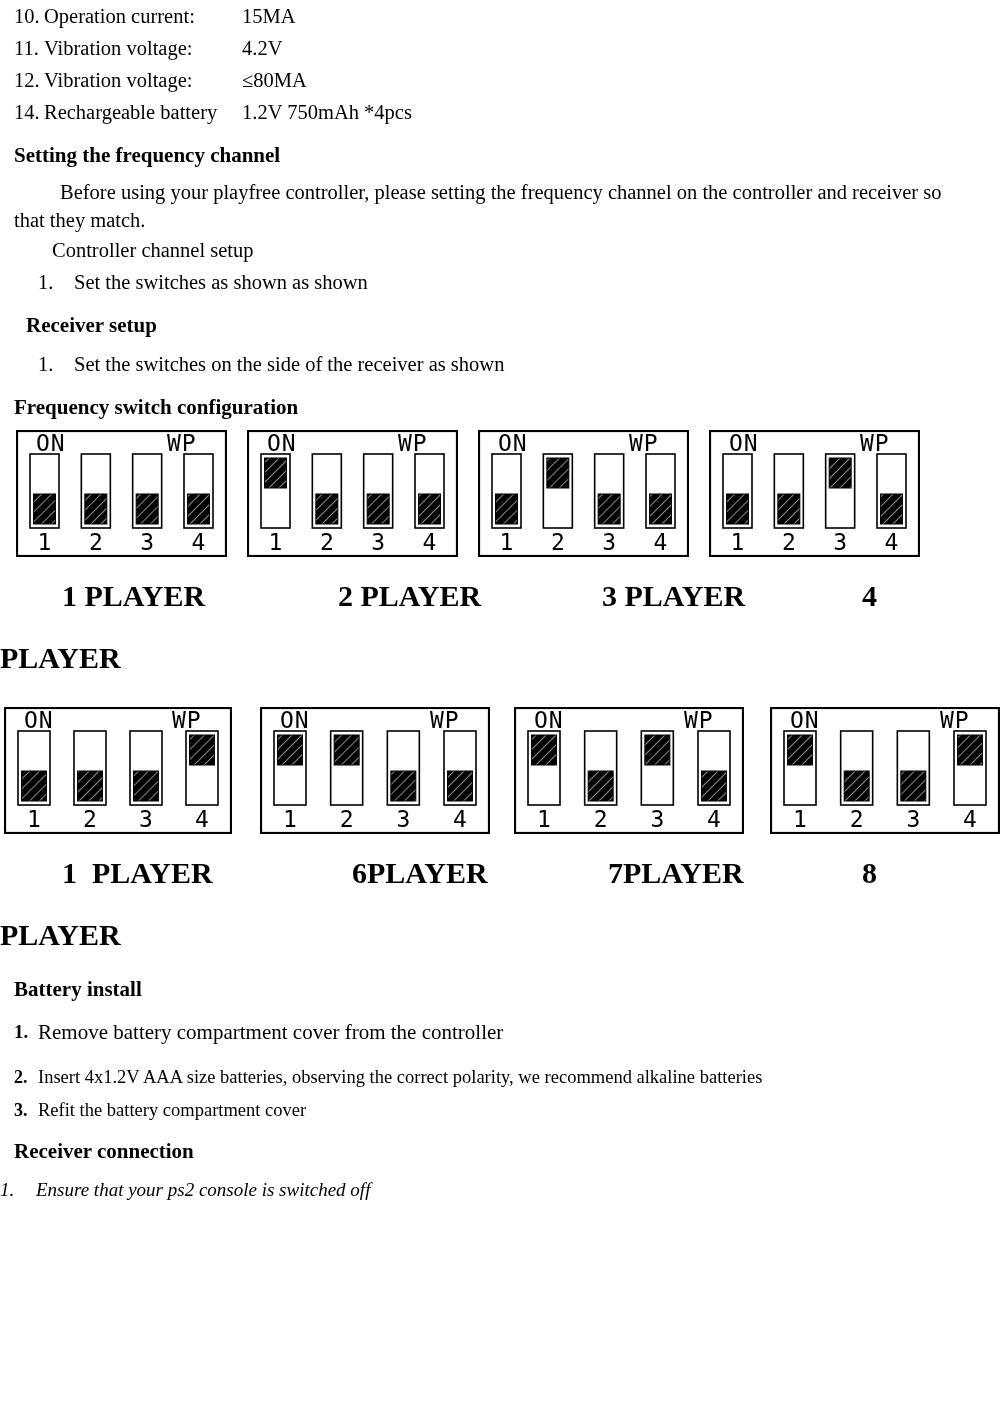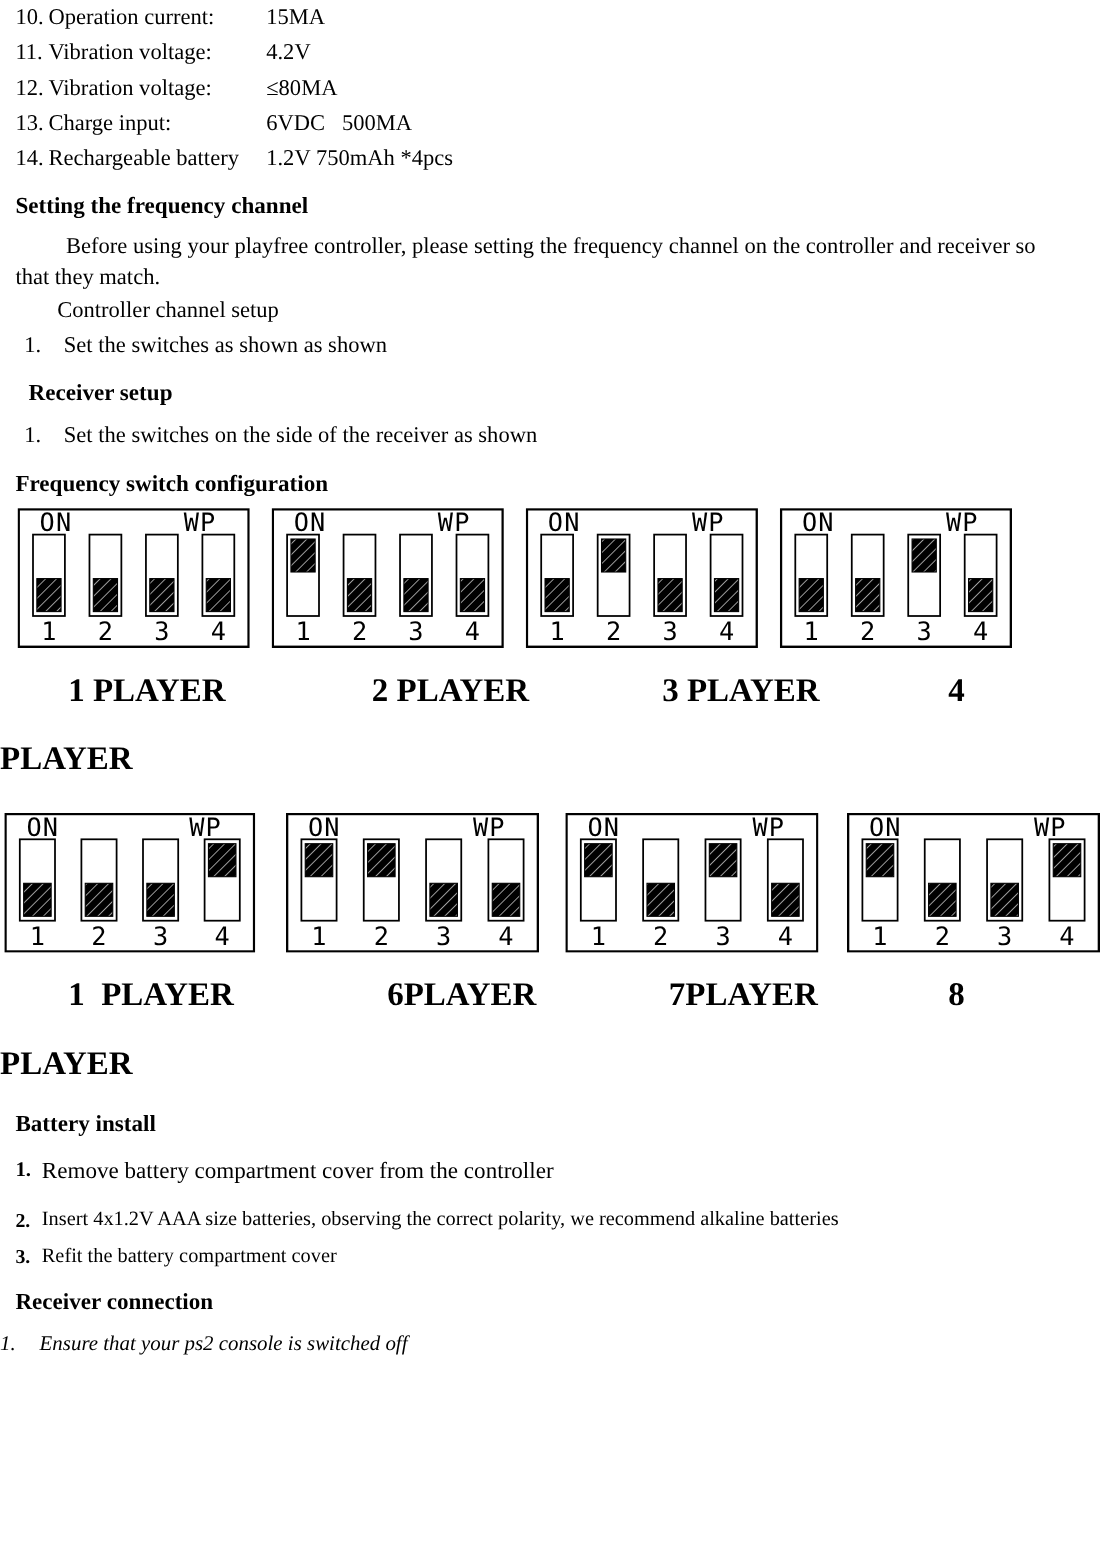--- a/index.html
+++ b/index.html
@@ -79,21 +79,21 @@
   p.sub {
     font-size: 20.5px;
     line-height: 32px;
     margin: 0;
     padding-left: 52px;
   }
   .num-line {
     font-size: 20.5px;
     line-height: 32px;
     margin: 0;
-    padding-left: 22px;
+    padding-left: 38px;
     white-space: pre;
   }
   .num-line .n {
     display: inline-block;
     width: 36px;
   }
 
   
   .dip-row {
     position: relative;
@@ -186,25 +186,20 @@
       <span class="spec-num">11.</span>
       <span class="spec-label">Vibration voltage:</span>
       <span class="spec-value">4.2V</span>
     </li>
     <li class="spec-item">
       <span class="spec-num">12.</span>
       <span class="spec-label">Vibration voltage:</span>
       <span class="spec-value">≤80MA</span>
     </li>
     <li class="spec-item">
-      <span class="spec-num">13.</span>
-      <span class="spec-label">Charge input:</span>
-      <span class="spec-value">6VDC   500MA</span>
-    </li>
-    <li class="spec-item">
       <span class="spec-num">14.</span>
       <span class="spec-label">Rechargeable battery</span>
       <span class="spec-value">1.2V 750mAh *4pcs</span>
     </li>
   </ul>
 
   <h1 class="sect">Setting the frequency channel</h1>
 
   <p class="body first-indent">Before using your playfree controller, please setting the frequency channel on the controller and receiver so that they match.</p>
 

